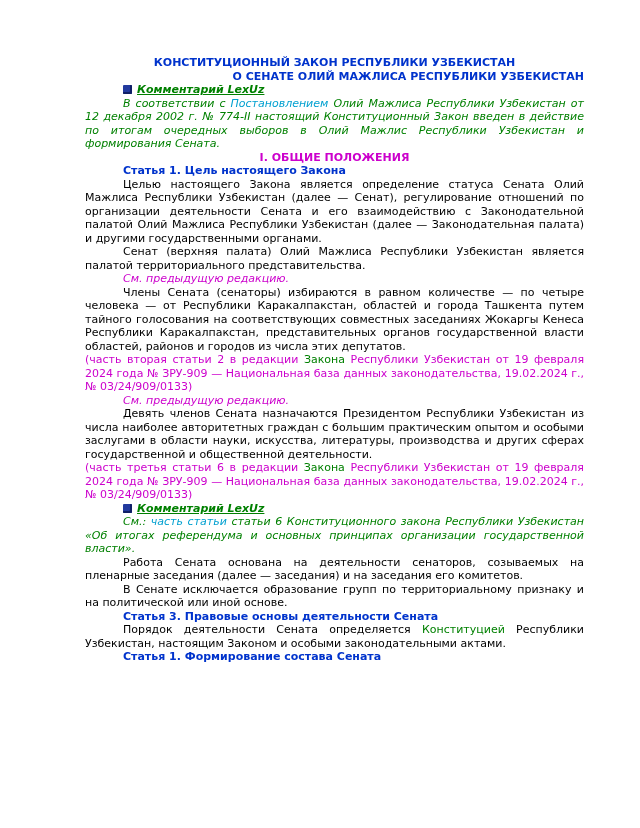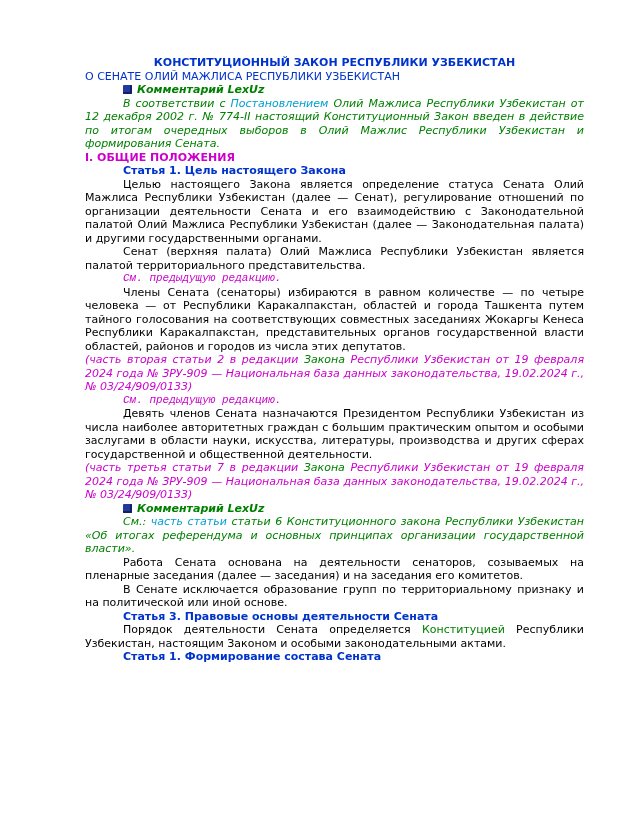--- a/index.html
+++ b/index.html
@@ -13,41 +13,41 @@
     width: 640px;
     min-height: 828px;
     padding: 56px 56px 40px 85px;
     font-size: 11px;
     line-height: 13.5px;
     color: #000000;
   }
   .page p { margin: 0; padding: 0; }
 
   .b-title    { color: #0033CC; font-weight: bold; text-align: center; margin: 0; }
-  .b-subtitle { color: #0033CC; font-weight: normal; text-align: left; margin: 0 0 7px 0; }
+  .b-subtitle { color: #0033CC; font-weight: bold; text-align: right; margin: 0 0 7px 0; }
 
   .b-lexuz    { color: #008000; font-weight: bold; font-style: italic;
-                text-indent: 38px; margin: 4px 0 1px 0; }
+                text-indent: 38px; margin: 4px 0 1px 0; text-decoration: underline; }
   .lexuz-icon { display: inline-block; width: 9px; height: 9px;
                 background: #223A9E; border-radius: 1px;
                 margin-right: 5px; vertical-align: -1px;
                 box-shadow: inset -2px -2px 0 #101F66; }
 
   .b-comment  { color: #008000; font-style: italic; text-align: justify;
                 text-indent: 38px; margin: 0 0 2px 0; }
 
-  .b-section  { color: #CC00CC; font-weight: bold; text-align: left; margin: 6px 0 5px 0; }
+  .b-section  { color: #CC00CC; font-weight: bold; text-align: center; margin: 6px 0 5px 0; }
 
   .b-article  { color: #0033CC; font-weight: bold; text-indent: 38px; margin: 4px 0 2px 0; }
 
   .b-body     { color: #000000; text-align: justify; text-indent: 38px; margin: 0; }
 
-  .b-see      { color: #CC00CC; font-style: italic; text-indent: 38px; margin: 0; font-family: Liberation Mono, monospace; }
+  .b-see      { color: #CC00CC; font-style: italic; text-indent: 38px; margin: 0; }
 
-  .b-editnote { color: #CC00CC; font-style: italic; text-align: justify;
+  .b-editnote { color: #CC00CC; text-align: justify;
                 text-indent: 0; margin: 0; }
 
   a.r-link-cyan  { color: #00A0D0; text-decoration: none; cursor: pointer; }
   a.r-link-green { color: #008000; text-decoration: none; cursor: pointer; }
 </style>
 </head>
 <body>
 
 <div class="page">
     <p class="b-title"><span>КОНСТИТУЦИОННЫЙ ЗАКОН РЕСПУБЛИКИ УЗБЕКИСТАН</span></p>
@@ -56,21 +56,21 @@
     <p class="b-comment"><span>В соответствии с </span><a class="r-link-cyan">Постановлением</a><span> Олий Мажлиса Республики Узбекистан от 12 декабря 2002 г. № 774-II настоящий Конституционный Закон введен в действие по итогам очередных выборов в Олий Мажлис Республики Узбекистан и формирования Сената.</span></p>
     <p class="b-section"><span>I. ОБЩИЕ ПОЛОЖЕНИЯ</span></p>
     <p class="b-article"><span>Статья 1. Цель настоящего Закона</span></p>
     <p class="b-body"><span>Целью настоящего Закона является определение статуса Сената Олий Мажлиса Республики Узбекистан (далее — Сенат), регулирование отношений по организации деятельности Сената и его взаимодействию с Законодательной палатой Олий Мажлиса Республики Узбекистан (далее — Законодательная палата) и другими государственными органами.</span></p>
     <p class="b-body"><span>Сенат (верхняя палата) Олий Мажлиса Республики Узбекистан является палатой территориального представительства.</span></p>
     <p class="b-see"><a style="color: inherit; text-decoration: none; cursor: pointer;">См. предыдущую редакцию.</a></p>
     <p class="b-body"><span>Члены Сената (сенаторы) избираются в равном количестве — по четыре человека — от Республики Каракалпакстан, областей и города Ташкента путем тайного голосования на соответствующих совместных заседаниях Жокаргы Кенеса Республики Каракалпакстан, представительных органов государственной власти областей, районов и городов из числа этих депутатов.</span></p>
     <p class="b-editnote"><span>(часть вторая статьи 2 в редакции </span><a class="r-link-green">Закона</a><span> Республики Узбекистан от 19 февраля 2024 года № ЗРУ-909 — Национальная база данных законодательства, 19.02.2024 г., № 03/24/909/0133)</span></p>
     <p class="b-see"><a style="color: inherit; text-decoration: none; cursor: pointer;">См. предыдущую редакцию.</a></p>
     <p class="b-body"><span>Девять членов Сената назначаются Президентом Республики Узбекистан из числа наиболее авторитетных граждан с большим практическим опытом и особыми заслугами в области науки, искусства, литературы, производства и других сферах государственной и общественной деятельности.</span></p>
-    <p class="b-editnote"><span>(часть третья статьи 7 в редакции </span><a class="r-link-green">Закона</a><span> Республики Узбекистан от 19 февраля 2024 года № ЗРУ-909 — Национальная база данных законодательства, 19.02.2024 г., № 03/24/909/0133)</span></p>
+    <p class="b-editnote"><span>(часть третья статьи 6 в редакции </span><a class="r-link-green">Закона</a><span> Республики Узбекистан от 19 февраля 2024 года № ЗРУ-909 — Национальная база данных законодательства, 19.02.2024 г., № 03/24/909/0133)</span></p>
     <p class="b-lexuz"><span class="lexuz-icon"></span><span>Комментарий LexUz</span></p>
     <p class="b-comment"><span>См.: </span><a class="r-link-cyan">часть статьи</a><span> статьи 6 Конституционного закона Республики Узбекистан «Об итогах референдума и основных принципах организации государственной власти».</span></p>
     <p class="b-body"><span>Работа Сената основана на деятельности сенаторов, созываемых на пленарные заседания (далее — заседания) и на заседания его комитетов.</span></p>
     <p class="b-body"><span>В Сенате исключается образование групп по территориальному признаку и на политической или иной основе.</span></p>
     <p class="b-article"><span>Статья 3. Правовые основы деятельности Сената</span></p>
     <p class="b-body"><span>Порядок деятельности Сената определяется </span><a class="r-link-green">Конституцией</a><span> Республики Узбекистан, настоящим Законом и особыми законодательными актами.</span></p>
     <p class="b-article"><span>Статья 1. Формирование состава Сената</span></p>
   </div>
 
 </body></html>

